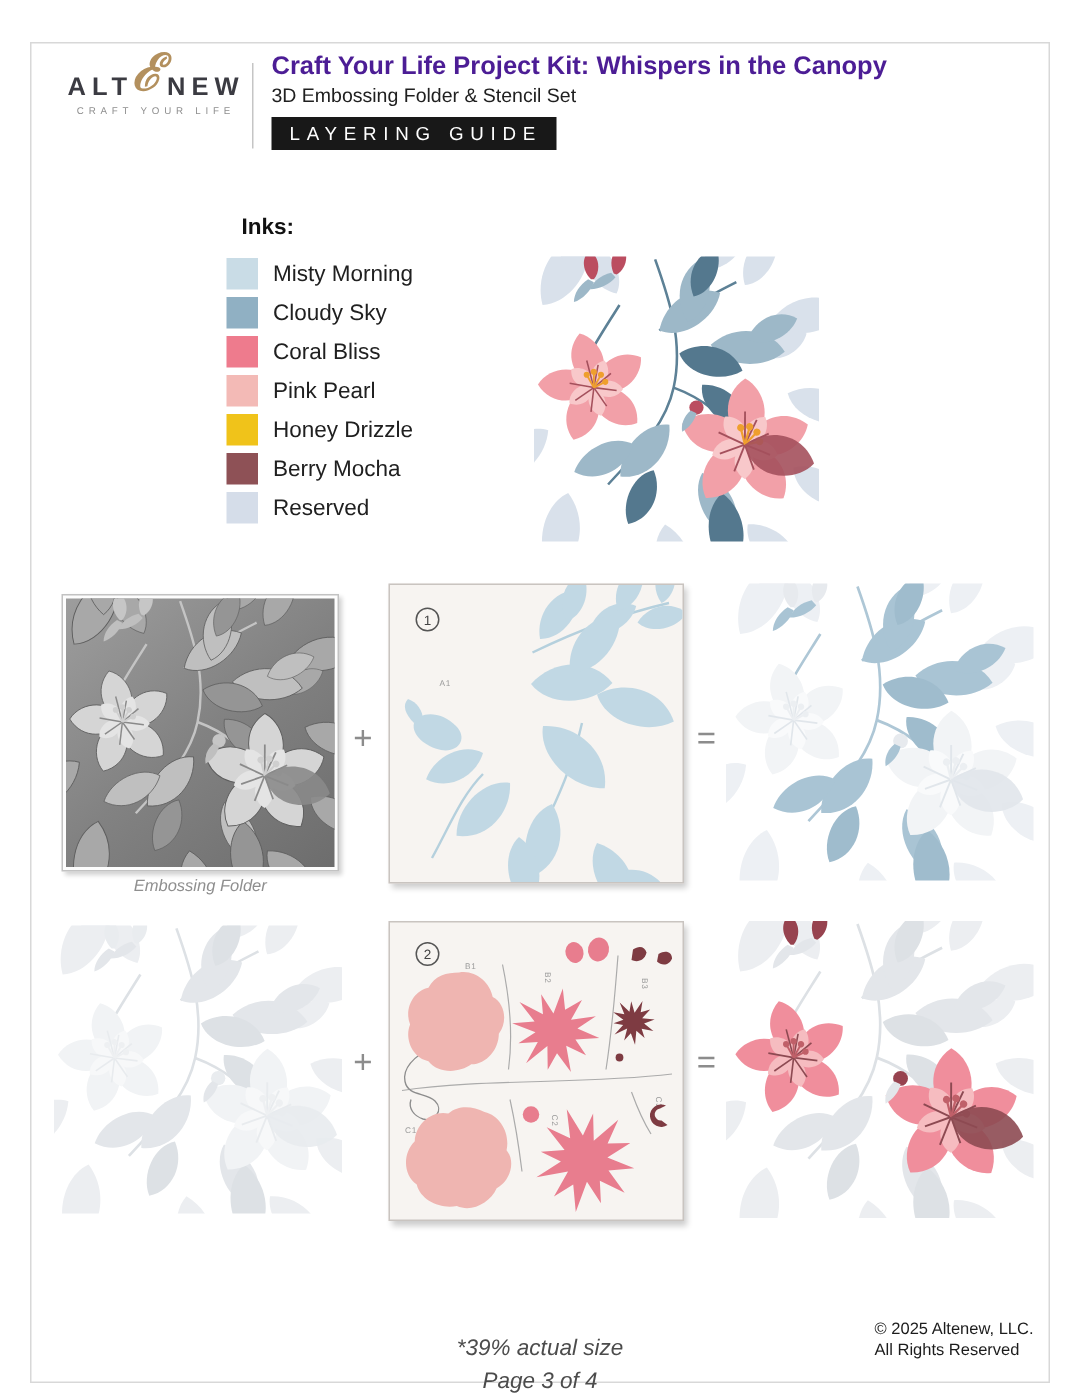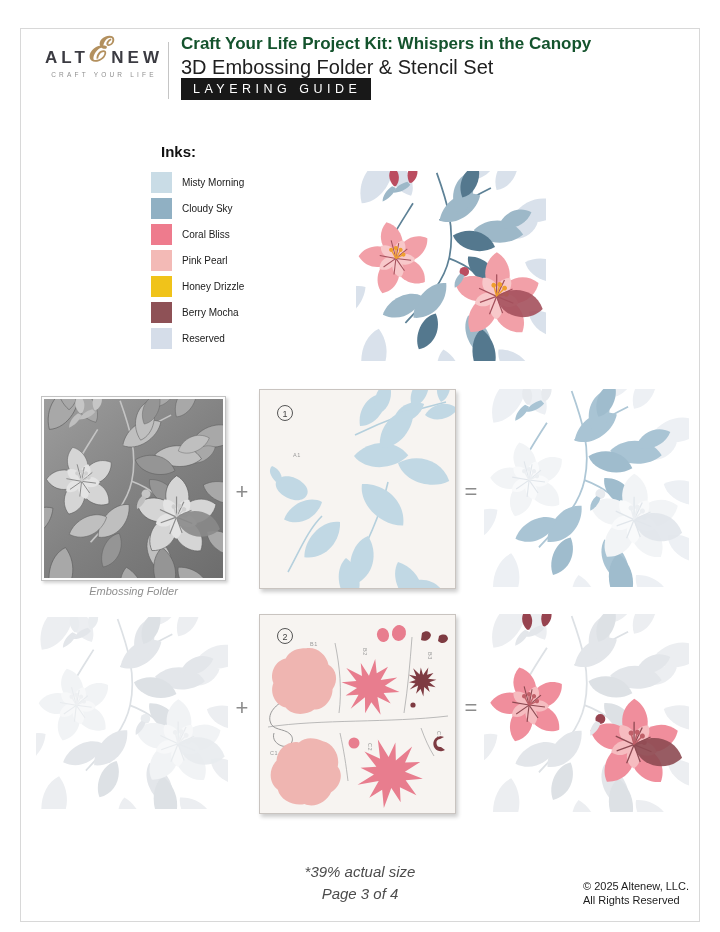--- a/index.html
+++ b/index.html
@@ -12,30 +12,30 @@
     border:1px solid #d8d8d8;background:#ffffff;
   }
   
   .logo{position:absolute;left:22px;top:10px;width:122px;text-align:center;}
   .logo-word{display:flex;align-items:flex-end;justify-content:center;color:#3b3b42;
     font-size:17px;letter-spacing:4px;font-weight:700;line-height:1;}
   .logo-amp{font-family:"DejaVu Serif", serif;font-style:italic;font-size:34px;
     color:#b3905e;line-height:0.8;margin:0 -1px;transform:translateY(-3px);}
   .logo-tag{margin-top:5px;font-size:6.5px;letter-spacing:3.2px;color:#8f8f8f;}
   .header-divider{position:absolute;left:147px;top:13px;width:1px;height:57px;background:#c5c5c5;}
-  .title{position:absolute;left:160px;top:5px;font-size:17px;font-weight:700;color:#14532d;}
-  .subtitle{position:absolute;left:160px;top:27px;font-size:20px;color:#202020;}
+  .title{position:absolute;left:160px;top:5px;font-size:17px;font-weight:700;color:#4c1d95;}
+  .subtitle{position:absolute;left:160px;top:27px;font-size:13px;color:#202020;}
   .badge{position:absolute;left:160px;top:49px;background:#181818;color:#ffffff;
     font-size:12.5px;letter-spacing:4.5px;padding:4px 10px 4px 12px;}
   
   .inks-label{position:absolute;left:140px;top:114px;font-size:15px;font-weight:700;color:#111;}
   .ink-list{position:absolute;left:130px;top:140px;}
   .ink-row{display:flex;align-items:center;height:26px;}
   .swatch{width:21px;height:21px;margin-right:10px;flex:0 0 auto;}
-  .ink-label{font-size:10px;color:#202020;}
+  .ink-label{font-size:15px;color:#202020;}
   
   .art{display:block;}
   .panel{position:absolute;}
   .scene-top{left:335px;top:142px;width:190px;height:190px;}
   .emboss-panel{left:20px;top:367px;width:179px;height:179px;background:#fdfdfd;
     border:1px solid #c2c2c2;padding:2px;box-shadow:2px 2px 3px rgba(0,0,0,.18);}
   .emboss-inner{width:100%;height:100%;background:linear-gradient(140deg,#9d9d9d 0%,#828282 50%,#6d6d6d 100%);}
   .emboss-caption{position:absolute;left:20px;top:556px;width:185px;text-align:center;
     font-style:italic;font-size:11px;color:#8f8f8f;}
   .stencil{background:#f7f4f1;border:1px solid #c9c4c0;box-shadow:2px 3px 4px rgba(0,0,0,.2);}
@@ -65,21 +65,21 @@
   .st-num{font-size:9px;fill:#444;}
   .st-label{font-size:5.5px;fill:#9a9a9a;letter-spacing:.5px;}
   .st-divider{fill:none;stroke:#ababab;stroke-width:.8;}
   .st-wire{fill:none;stroke:#8d8d8d;stroke-width:.9;}
   .cut-blue{fill:#c1d8e4;}
   .cut-stem{fill:none;stroke:#b5d0dd;stroke-width:1.6;}
   .cut-pearl{fill:#efb5b1;}
   .cut-coral{fill:#e87d8e;}
   .cut-berry{fill:#7e3b42;}
   
-  .footer-note{position:absolute;left:0;top:832px;width:678px;text-align:center;
+  .footer-note{position:absolute;left:0;top:859px;width:678px;text-align:center;
     font-style:italic;font-size:15px;color:#4c4c4c;line-height:1.45;}
   .copyright{position:absolute;right:10px;top:850px;font-size:11px;
     color:#1c1c1c;line-height:1.3;}
   .hidden-defs{position:absolute;width:0;height:0;overflow:hidden;}
 </style>
 </head>
 <body>
 
 <svg class="hidden-defs" aria-hidden="true">
   <defs>

